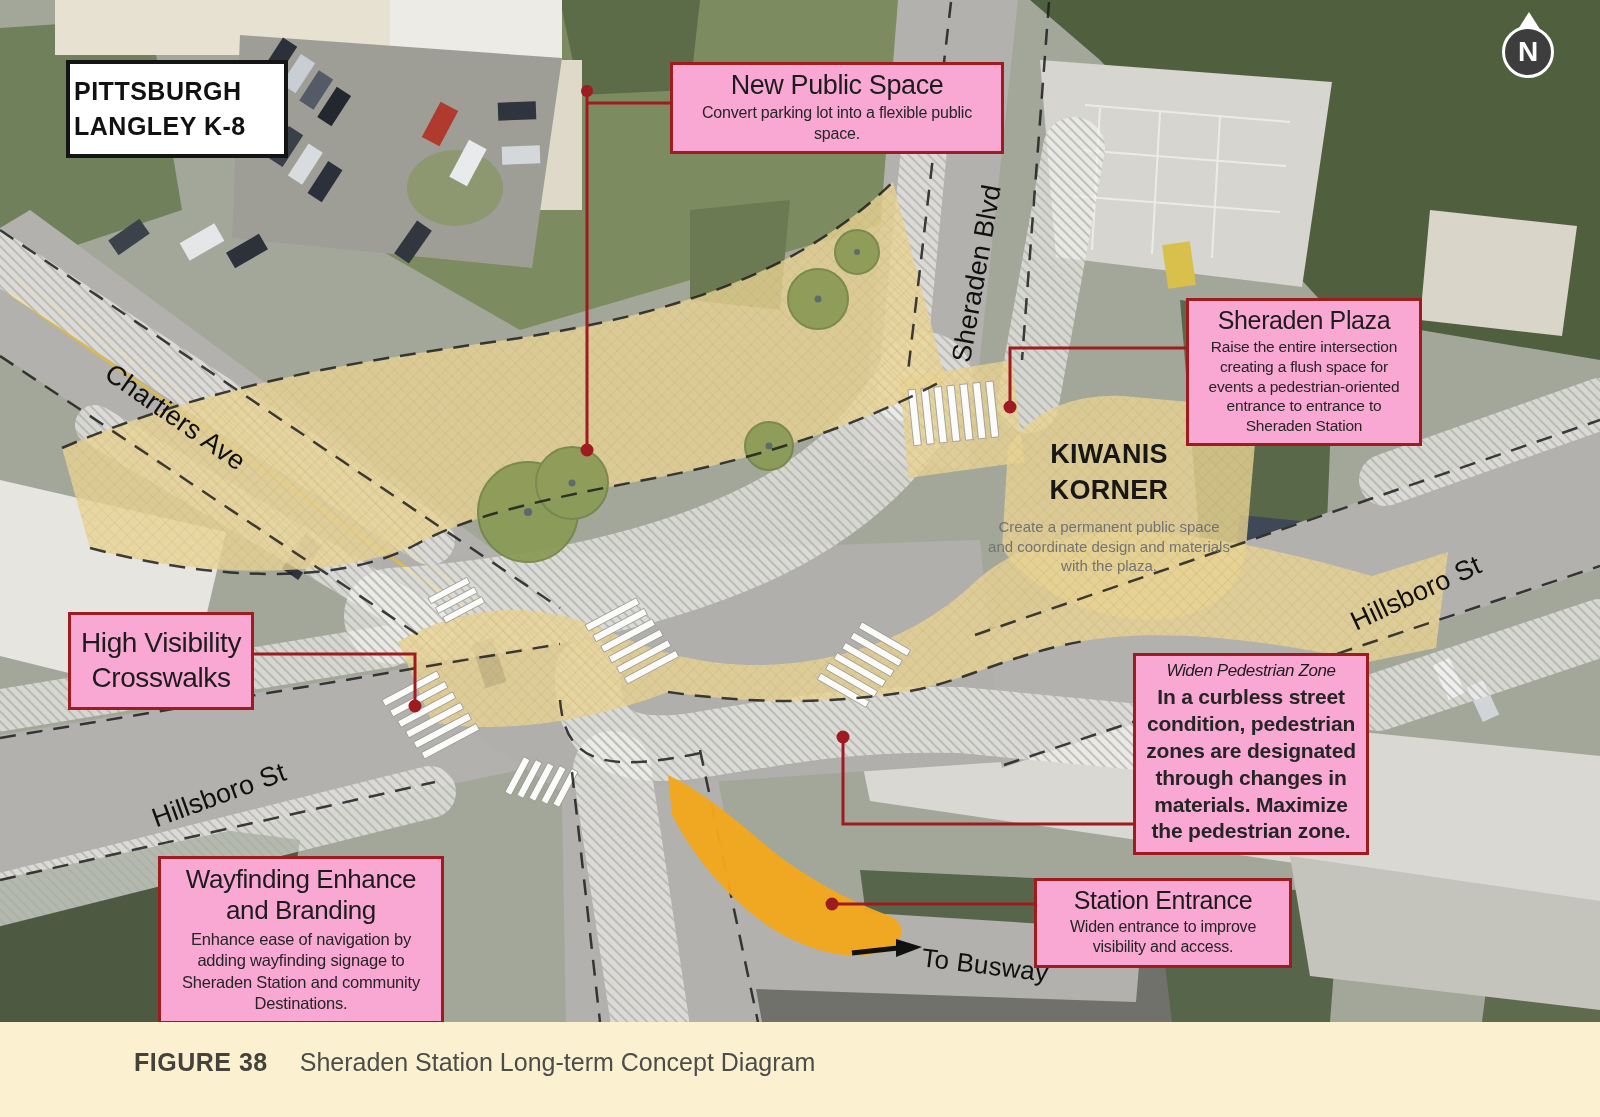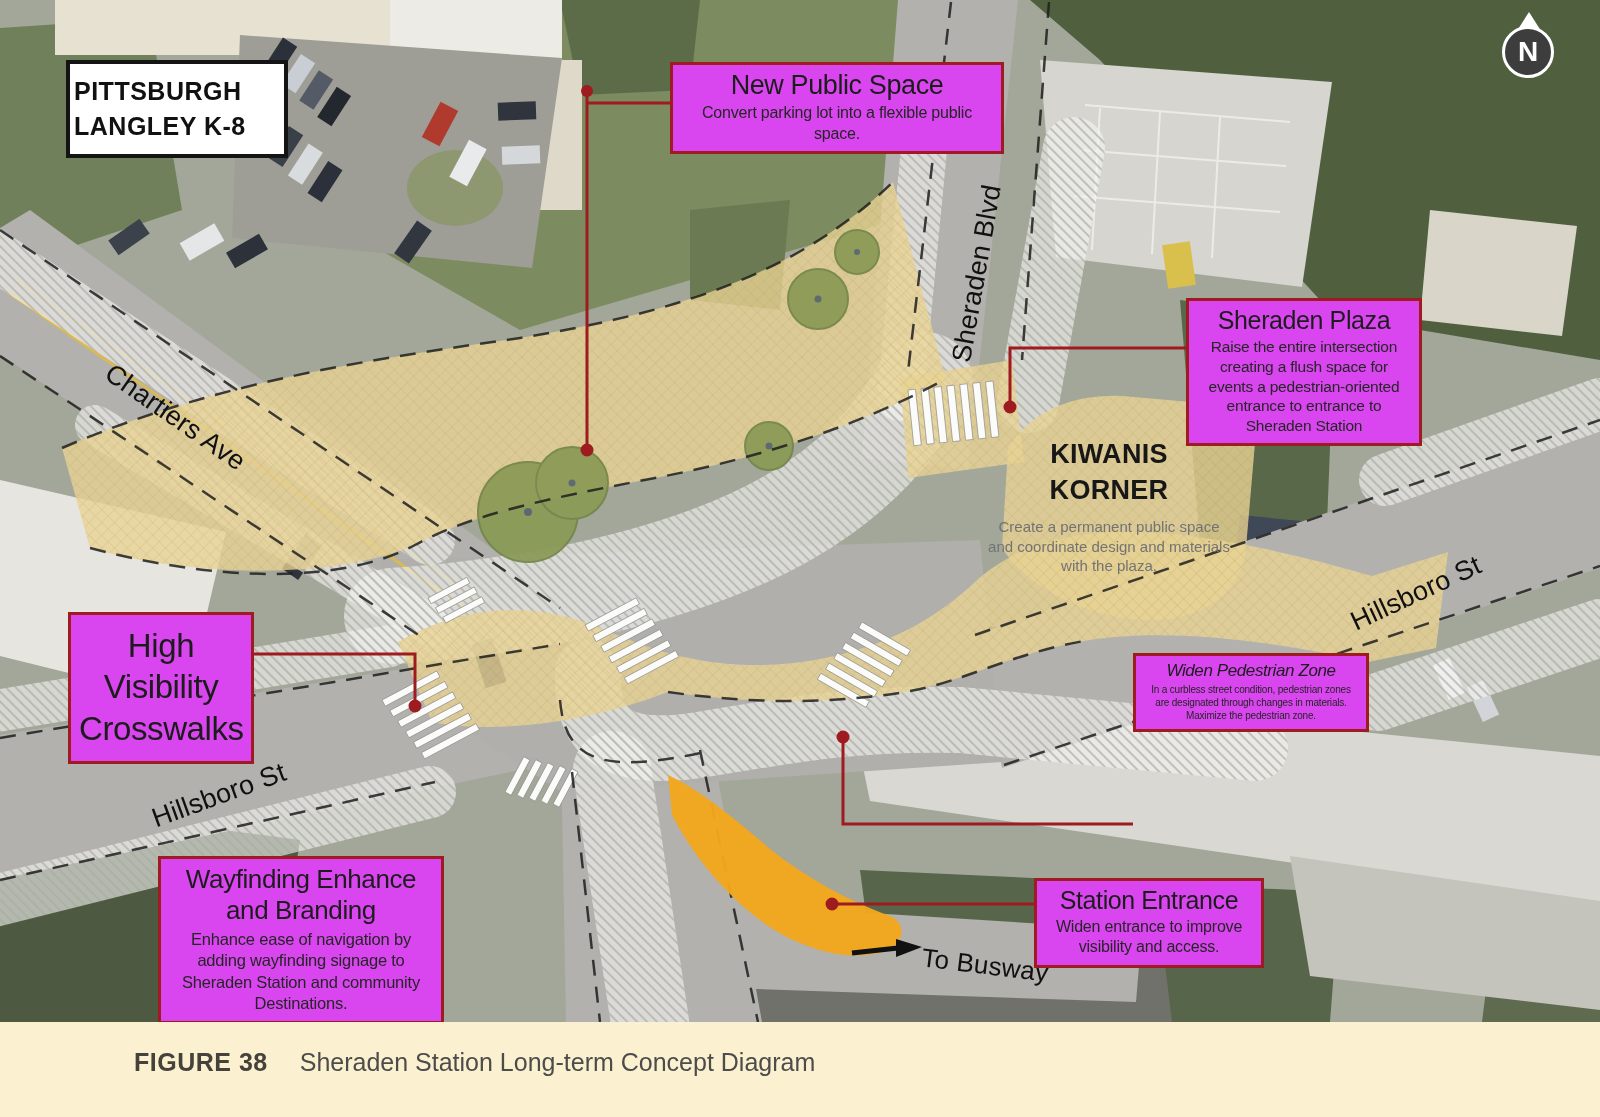--- a/index.html
+++ b/index.html
@@ -2,37 +2,37 @@
 <html><head>
 <meta charset="utf-8">
 <style>
   html,body{margin:0;padding:0;}
   .stage{position:relative;width:1600px;height:1117px;overflow:hidden;
          background:#fbf1d1;font-family:"Liberation Sans",sans-serif;}
   .map{position:absolute;left:0;top:0;width:1600px;height:1022px;overflow:hidden;}
   svg{display:block;}
 
   
-  .callout{position:absolute;background:#d946ef;border:3px solid #9e1b20;
+  .callout{position:absolute;background:#f9a8d4;border:3px solid #9e1b20;
            padding:5px 8px 7px;text-align:center;box-sizing:border-box;z-index:4;}
   .callout .t{display:block;font-size:27px;line-height:1.12;color:#1c1c1c;letter-spacing:-0.4px;}
   .callout .b{display:block;font-size:16px;line-height:1.28;color:#252525;margin-top:3px;letter-spacing:-0.2px;}
   .c-nps{left:670px;top:62px;width:334px;}
   .c-shp{left:1186px;top:298px;width:236px;}
   .c-shp .t{font-size:25px;}
   .c-shp .b{font-size:15.5px;}
   .c-hvc{left:68px;top:612px;width:186px;padding-top:10px;padding-bottom:12px;}
-  .c-hvc .t{font-size:33px;line-height:1.25;}
+  .c-hvc .t{font-size:28px;line-height:1.25;}
   .c-wpz{left:1133px;top:653px;width:236px;}
   .c-wpz .t{font-size:17px;line-height:1.18;font-style:italic;}
-  .c-wpz .b{font-size:10px;}
+  .c-wpz .b{font-size:21px;font-weight:bold;}
   .c-way{left:158px;top:856px;width:286px;}
   .c-way .t{font-size:26px;line-height:1.2;}
   .c-way .b{font-size:16.5px;}
-  .c-ste{left:1034px;top:878px;width:230px;}
+  .c-ste{left:1034px;top:878px;width:258px;}
   .c-ste .t{font-size:25px;}
 
   
   .school{position:absolute;left:66px;top:60px;width:206px;background:#ffffff;
           border:4px solid #141414;padding:10px 4px;text-align:left;z-index:4;
           font-weight:bold;font-size:25px;line-height:1.4;color:#111;letter-spacing:0.5px;}
 
   
   .kiwanis{position:absolute;left:986px;top:436px;width:246px;text-align:center;z-index:3;color:#171717;}
   .kiwanis .kt{font-weight:bold;font-size:27px;line-height:1.35;letter-spacing:0.3px;}

